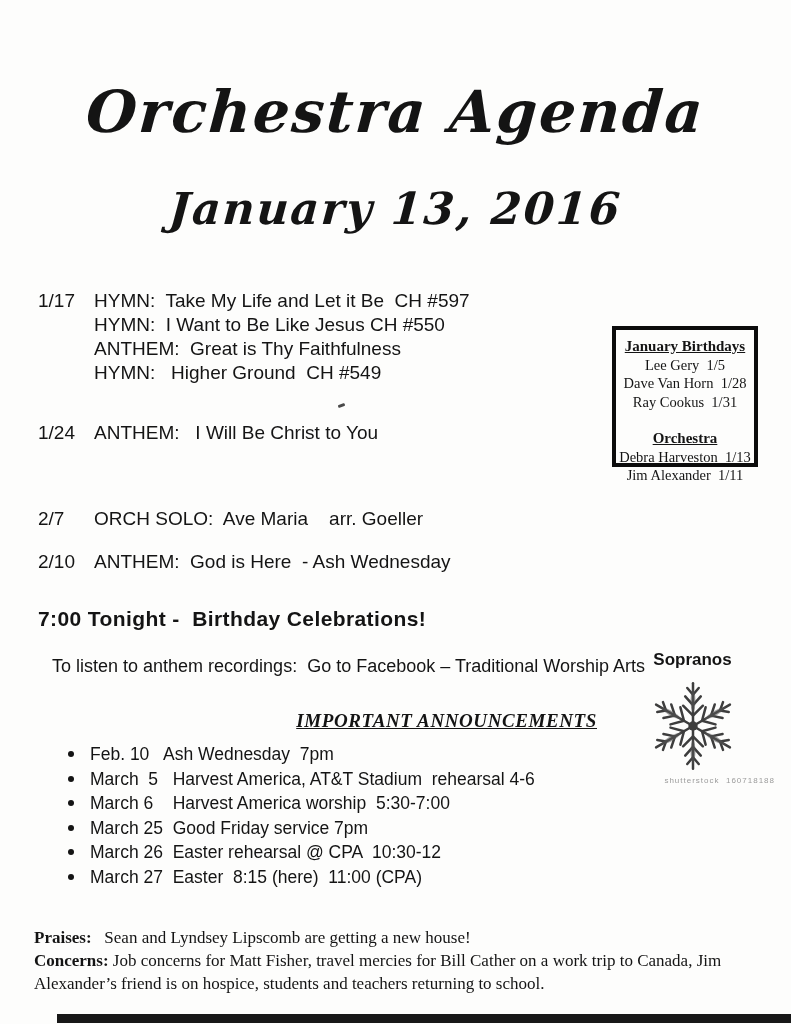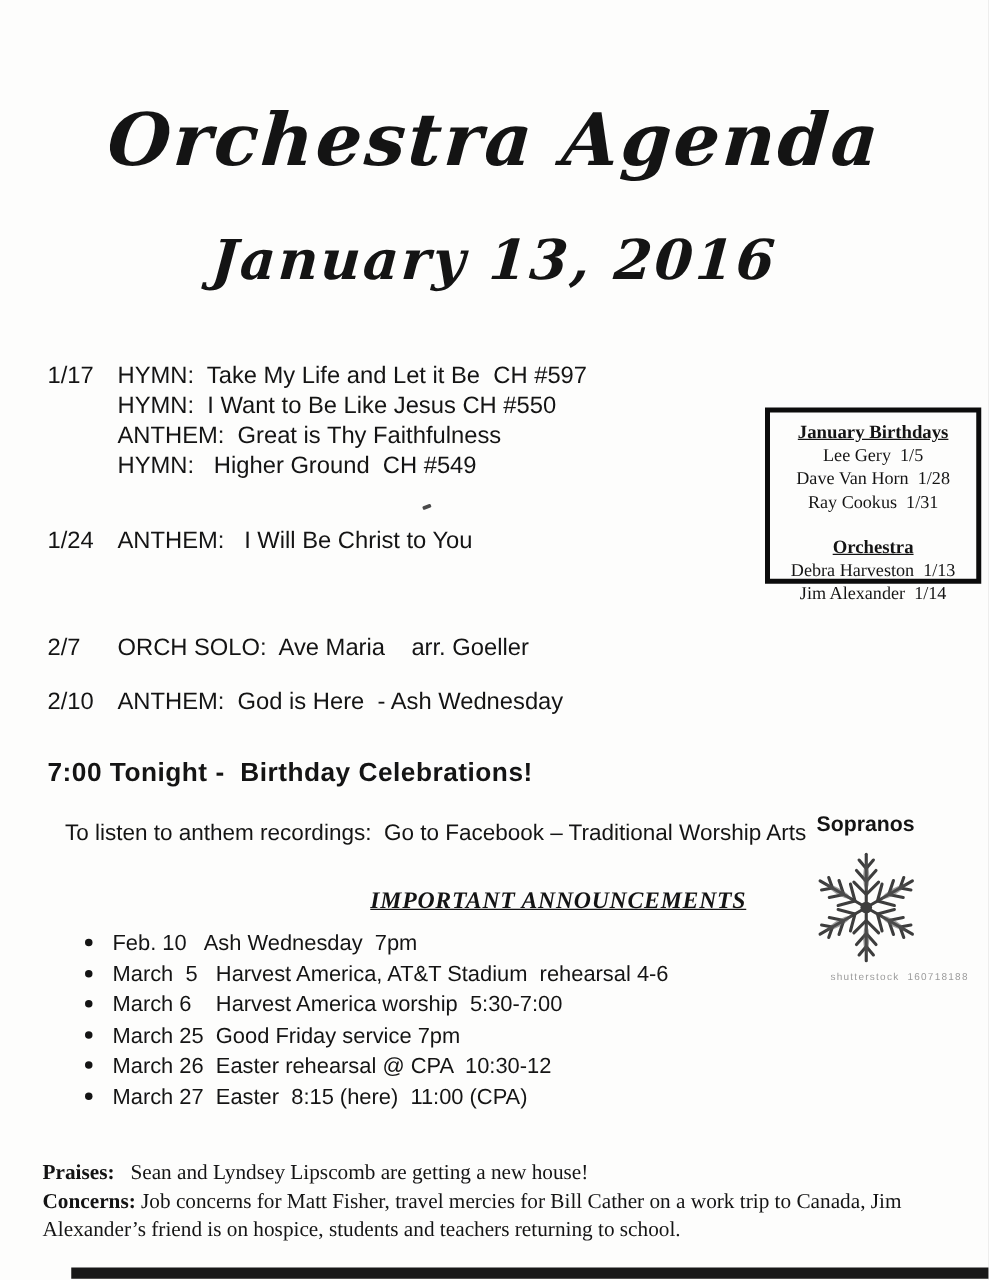--- a/index.html
+++ b/index.html
@@ -36,21 +36,21 @@
   .agenda-row {
     position:absolute; left:38px;
     display:flex; align-items:flex-start;
     font-size:19px; line-height:24px;
   }
   .agenda-date { width:56px; flex:0 0 56px; }
   .agenda-lines > div { white-space:pre-wrap; }
 
   
   .bday-box {
-    position:absolute; left:612px; top:326px; width:173px; height:141px;
+    position:absolute; left:612px; top:326px; width:146px; height:141px;
     border:4px solid #0c0c0c;
     box-sizing:border-box;
     font-family:"Liberation Serif", serif;
     font-size:14.5px; line-height:18.5px;
     text-align:center; padding-top:7px;
   }
   .bday-title { font-weight:bold; text-decoration:underline; font-size:15px; }
   .bday-gap { height:18px; }
 
   .tonight {
@@ -162,21 +162,21 @@
   </div>
 
   <div class="bday-box">
     <div class="bday-title">January Birthdays</div>
     <div class="pre">Lee Gery  1/5</div>
     <div class="pre">Dave Van Horn  1/28</div>
     <div class="pre">Ray Cookus  1/31</div>
     <div class="bday-gap"></div>
     <div class="bday-title">Orchestra</div>
     <div class="pre">Debra Harveston  1/13</div>
-    <div class="pre">Jim Alexander  1/14</div>
+    <div class="pre">Jim Alexander  1/11</div>
   </div>
 
   <div class="tonight">7:00 Tonight -  Birthday Celebrations!</div>
   <div class="recordings">To listen to anthem recordings:  Go to Facebook – Traditional Worship Arts</div>
 
   <div class="snacks">
     <div class="snacks-group">Sopranos</div>
     <div class="snowflake-wrap">
       <svg width="112" height="104" viewBox="0 0 100 100" aria-hidden="true">
         <defs>

